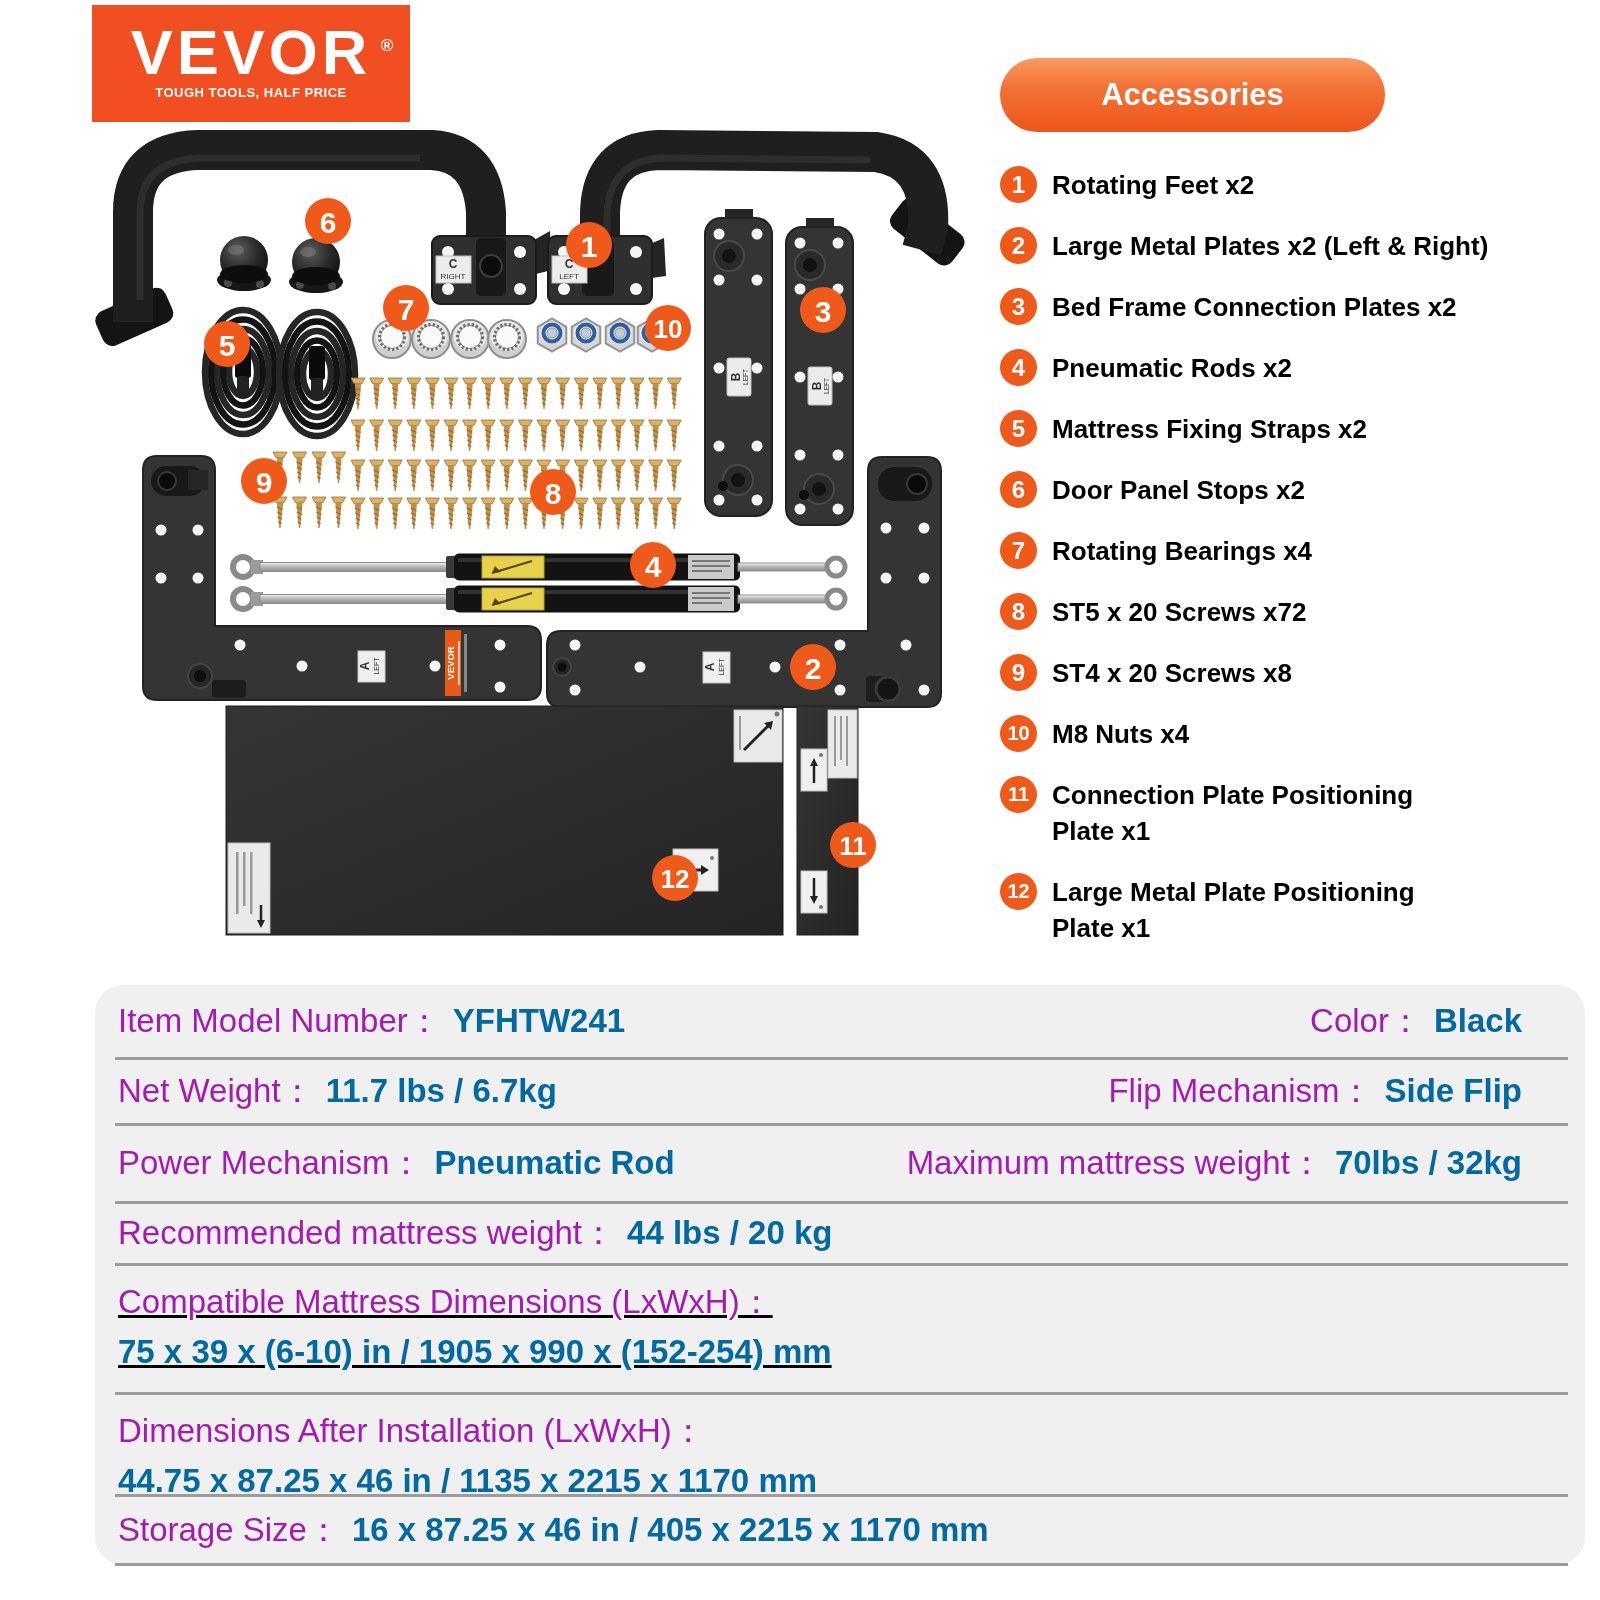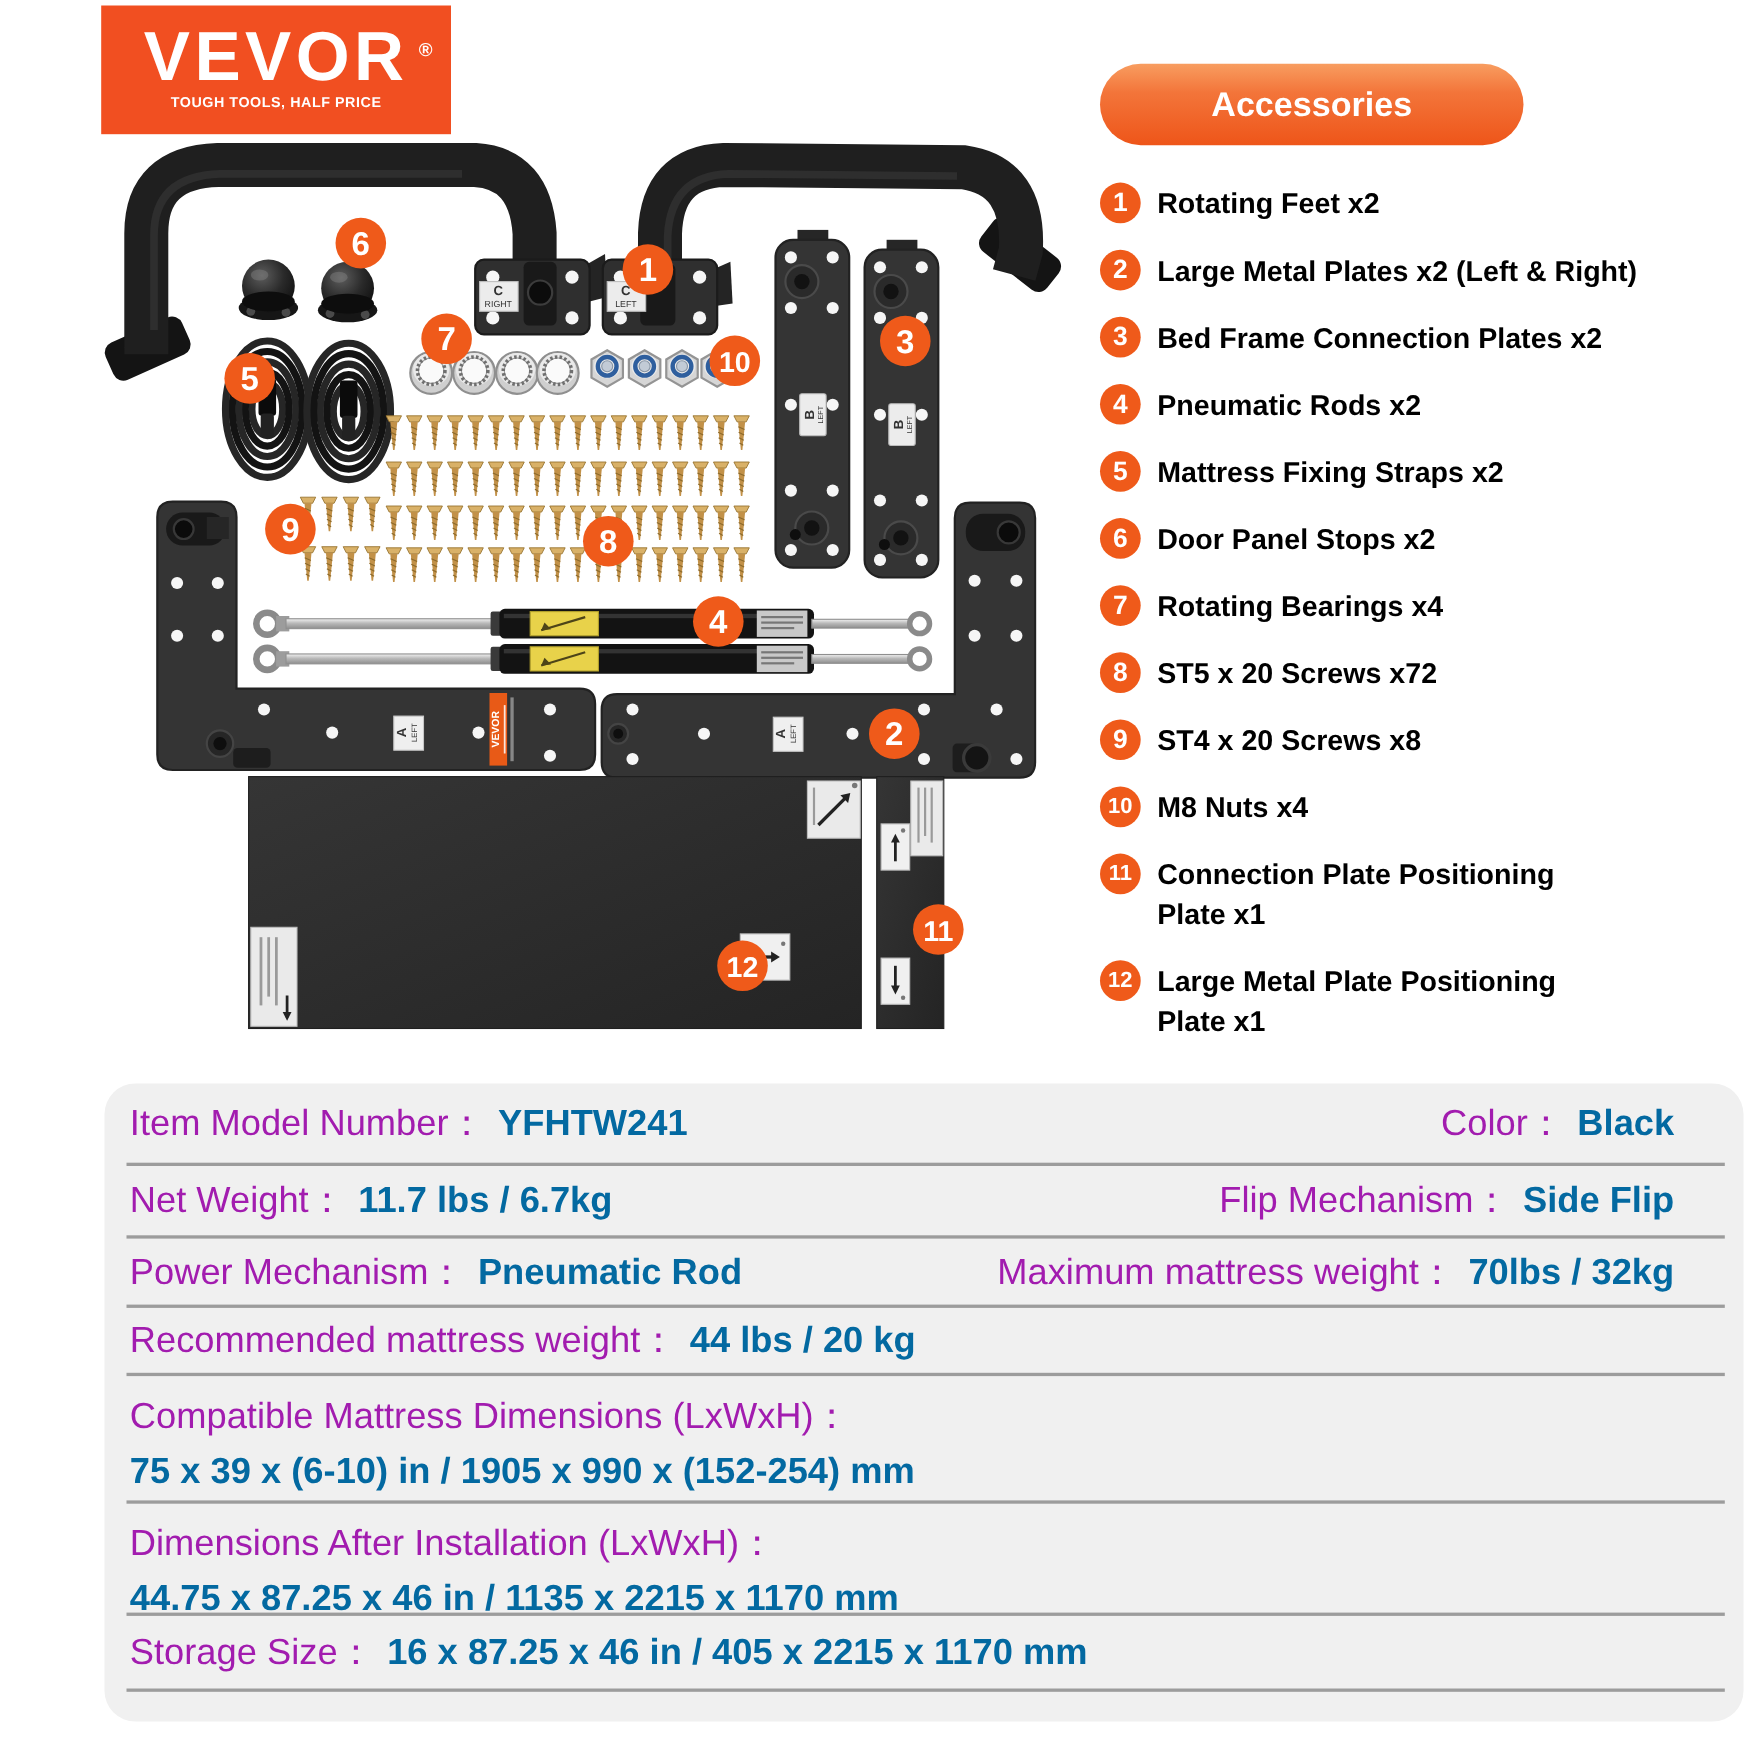--- a/index.html
+++ b/index.html
@@ -1098,32 +1098,32 @@
           <div class="cell"><span class="lab">Item Model Number：</span><span class="val">YFHTW241</span></div>
           <div class="cell"><span class="lab">Color：</span><span class="val">Black</span></div>
         </div>
       </div>
       <div class="row" style="height: 66px;">
         <div class="inner">
           <div class="cell"><span class="lab">Net Weight：</span><span class="val">11.7 lbs / 6.7kg</span></div>
           <div class="cell"><span class="lab">Flip Mechanism：</span><span class="val">Side Flip</span></div>
         </div>
       </div>
-      <div class="row" style="height: 63px; text-align: center;">
+      <div class="row" style="height: 78px; text-align: center;">
         <div class="inner">
           <div class="cell"><span class="lab">Power Mechanism：</span><span class="val">Pneumatic Rod</span></div>
           <div class="cell"><span class="lab">Maximum mattress weight：</span><span class="val">70lbs / 32kg</span></div>
         </div>
       </div>
       <div class="row" style="height: 62px;">
         <div class="inner">
           <div class="cell"><span class="lab">Recommended mattress weight：</span><span class="val">44 lbs / 20 kg</span></div>
         </div>
       </div>
-      <div class="row stacked" style="height: 116px;">
+      <div class="row stacked" style="height: 129px; text-decoration: underline;">
         <div class="inner">
           <div class="line1 lab">Compatible Mattress Dimensions (LxWxH)：</div>
           <div class="line2 val">75 x 39 x (6-10) in / 1905 x 990 x (152-254) mm</div>
         </div>
       </div>
       <div class="row stacked" style="height: 102px;">
         <div class="inner">
           <div class="line1 lab">Dimensions After Installation (LxWxH)：</div>
           <div class="line2 val">44.75 x 87.25 x 46 in / 1135 x 2215 x 1170 mm</div>
         </div>

